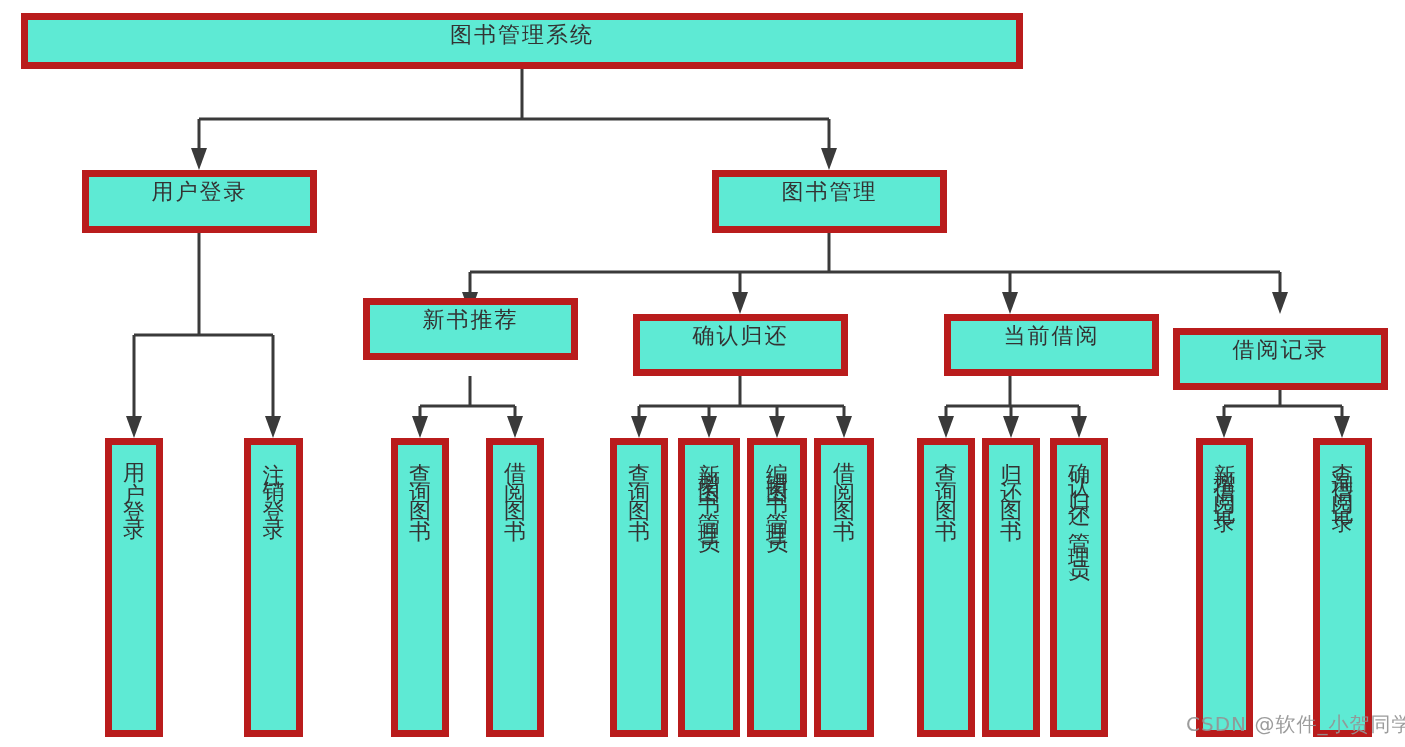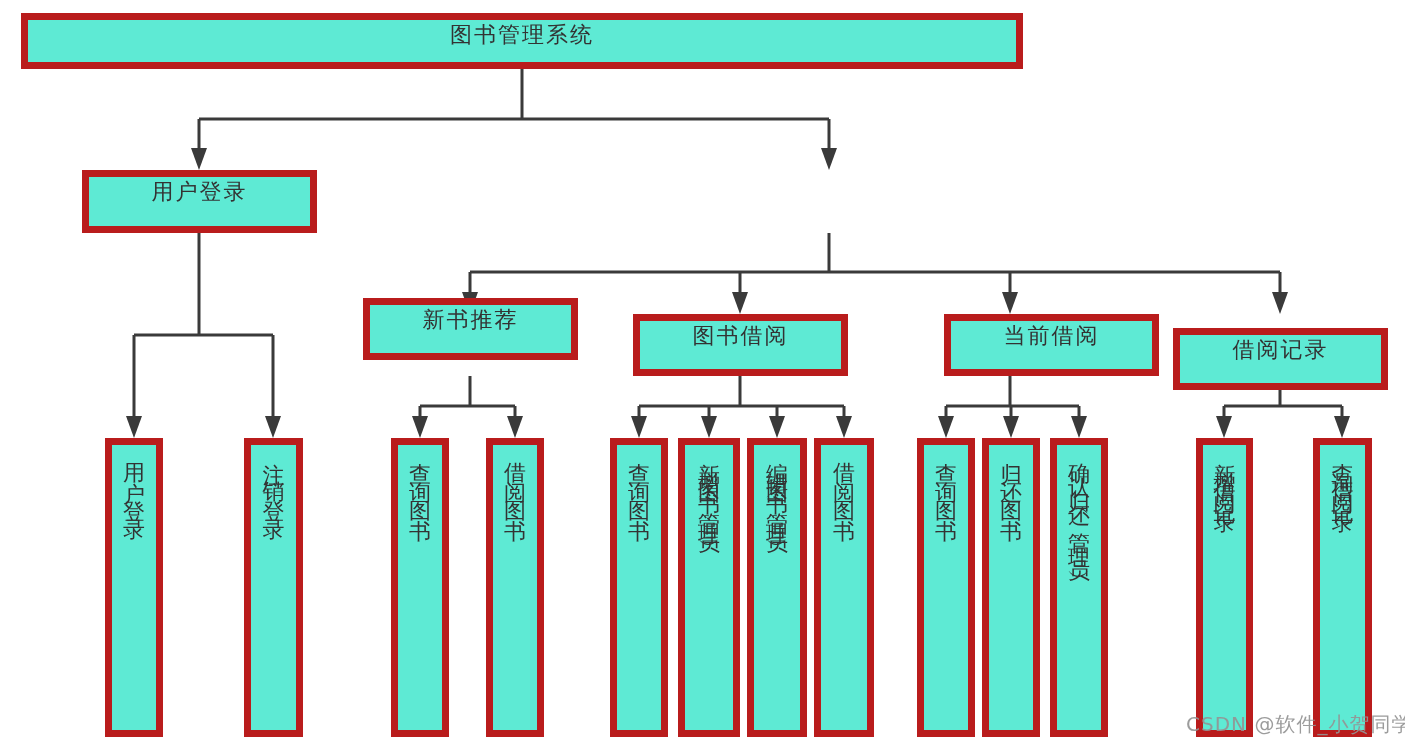--- a/index.html
+++ b/index.html
@@ -93,26 +93,29 @@
     </g>
   </svg>
 
   <div class="node" style="left:21px; top:13px; width:1002px; height:56px;">
     <span>图书管理系统</span>
   </div>
 
   <div class="node" style="left:82px; top:170px; width:235px; height:63px;">
     <span>用户登录</span>
   </div>
+  <div class="node" style="left:712px; top:170px; width:235px; height:63px;">
+    <span>图书管理</span>
+  </div>
 
   <div class="node" style="left:363px; top:298px; width:215px; height:62px;">
     <span>新书推荐</span>
   </div>
   <div class="node" style="left:633px; top:314px; width:215px; height:62px;">
-    <span>图书借阅</span>
+    <span>确认归还</span>
   </div>
   <div class="node" style="left:902px; top:314px; width:215px; height:62px;margin-left:42px;">
     <span>当前借阅</span>
   </div>
   <div class="node" style="left:1173px; top:314px; width:215px; height:62px;margin-top:14px;">
     <span>借阅记录</span>
   </div>
 
   <div class="node leaf ls-4" style="left:105px; top:438px; width:58px; height:299px;">
     <span>用户登录</span>

